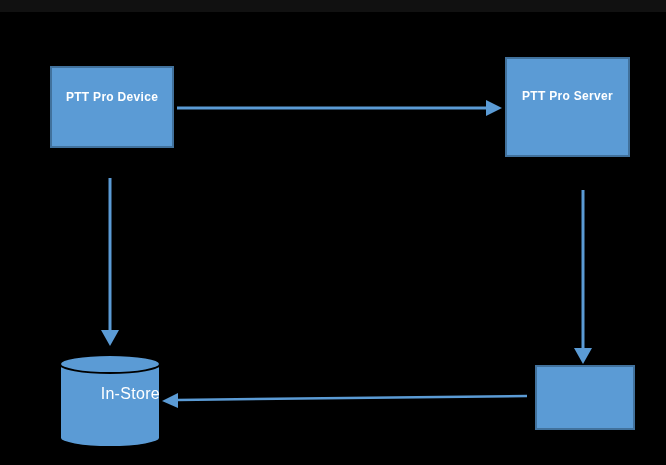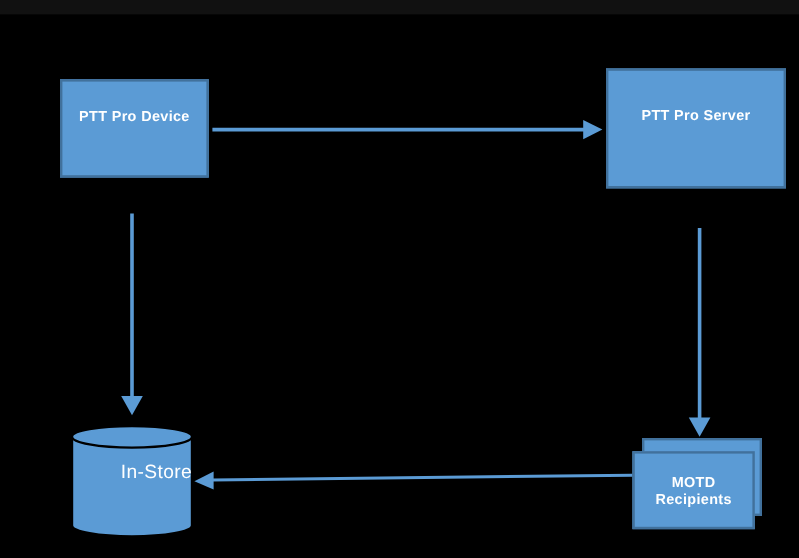--- a/index.html
+++ b/index.html
@@ -29,21 +29,21 @@
     background:var(--node-fill);
     border:2px solid var(--node-border);
     color:var(--text);
     font-weight:bold;
     font-size:12px;
     letter-spacing:.3px;
     text-align:center;
     line-height:14px;
   }
   .node-device{left:50px;top:54px;width:124px;height:82px;padding-top:22px;}
-  .node-server{left:505px;top:45px;width:150px;height:100px;padding-top:30px;}
+  .node-server{left:505px;top:45px;width:125px;height:100px;padding-top:30px;}
   .motd-back{left:535px;top:353px;width:100px;height:65px;}
   .motd-front{
     left:527px;top:364px;width:102px;height:65px;
     display:flex;align-items:center;justify-content:center;
   }
   .nas-label{
     position:absolute;left:60px;top:375px;width:100px;
     color:var(--text);font-weight:normal;font-size:16px;letter-spacing:.3px;
     text-align:right;line-height:14px;
   }
@@ -83,24 +83,18 @@
 
   <div class="node-rect node-device">
     <span>PTT Pro Device</span>
   </div>
 
   <div class="node-rect node-server">
     <span>PTT Pro Server</span>
   </div>
 
   <div class="node-rect motd-back"></div>
-  <div class="node-rect motd-front">
-    <div>
-      <div>MOTD</div>
-      <div>Recipients</div>
-    </div>
-  </div>
 
   <div class="nas-label">
     <div>In-Store</div>
   </div>
 
 </div>
 
 </body></html>

